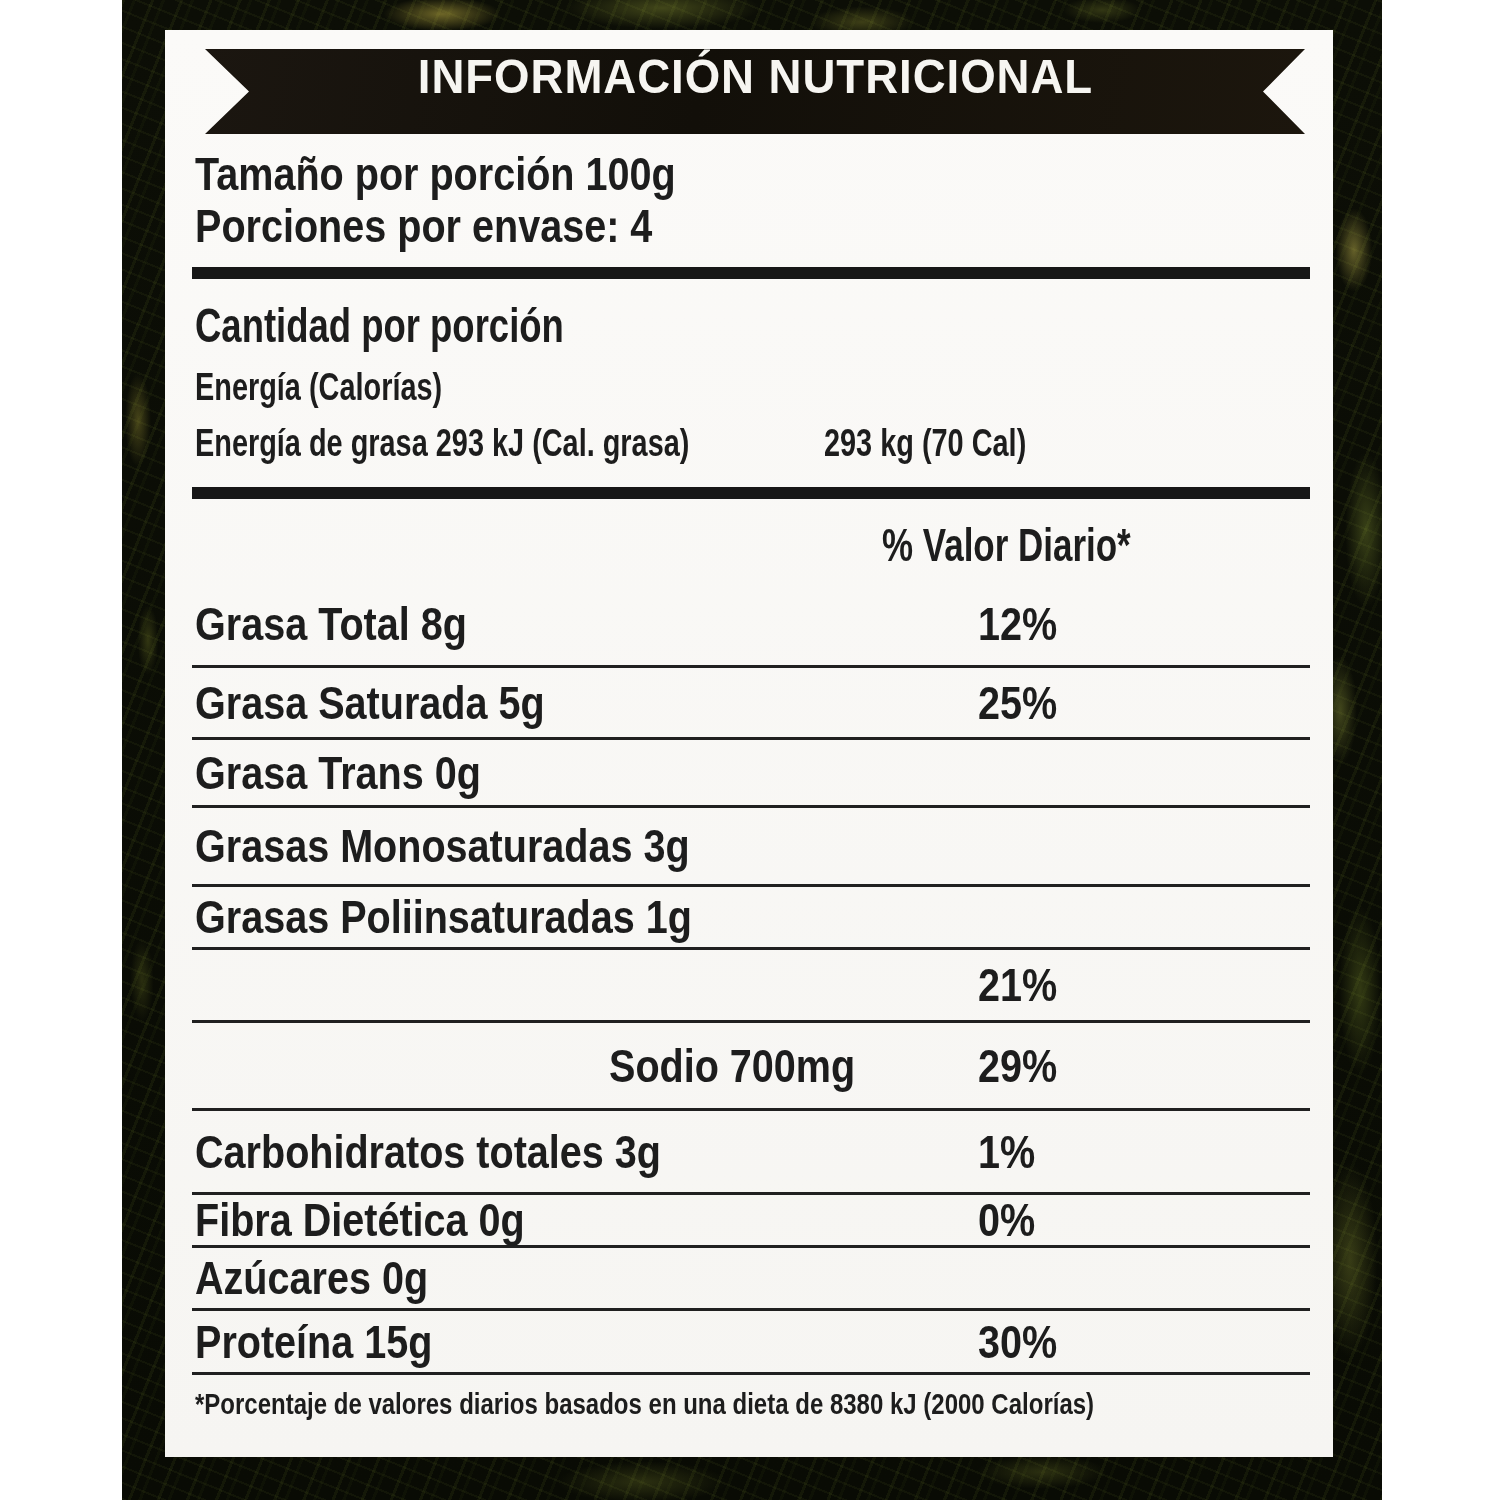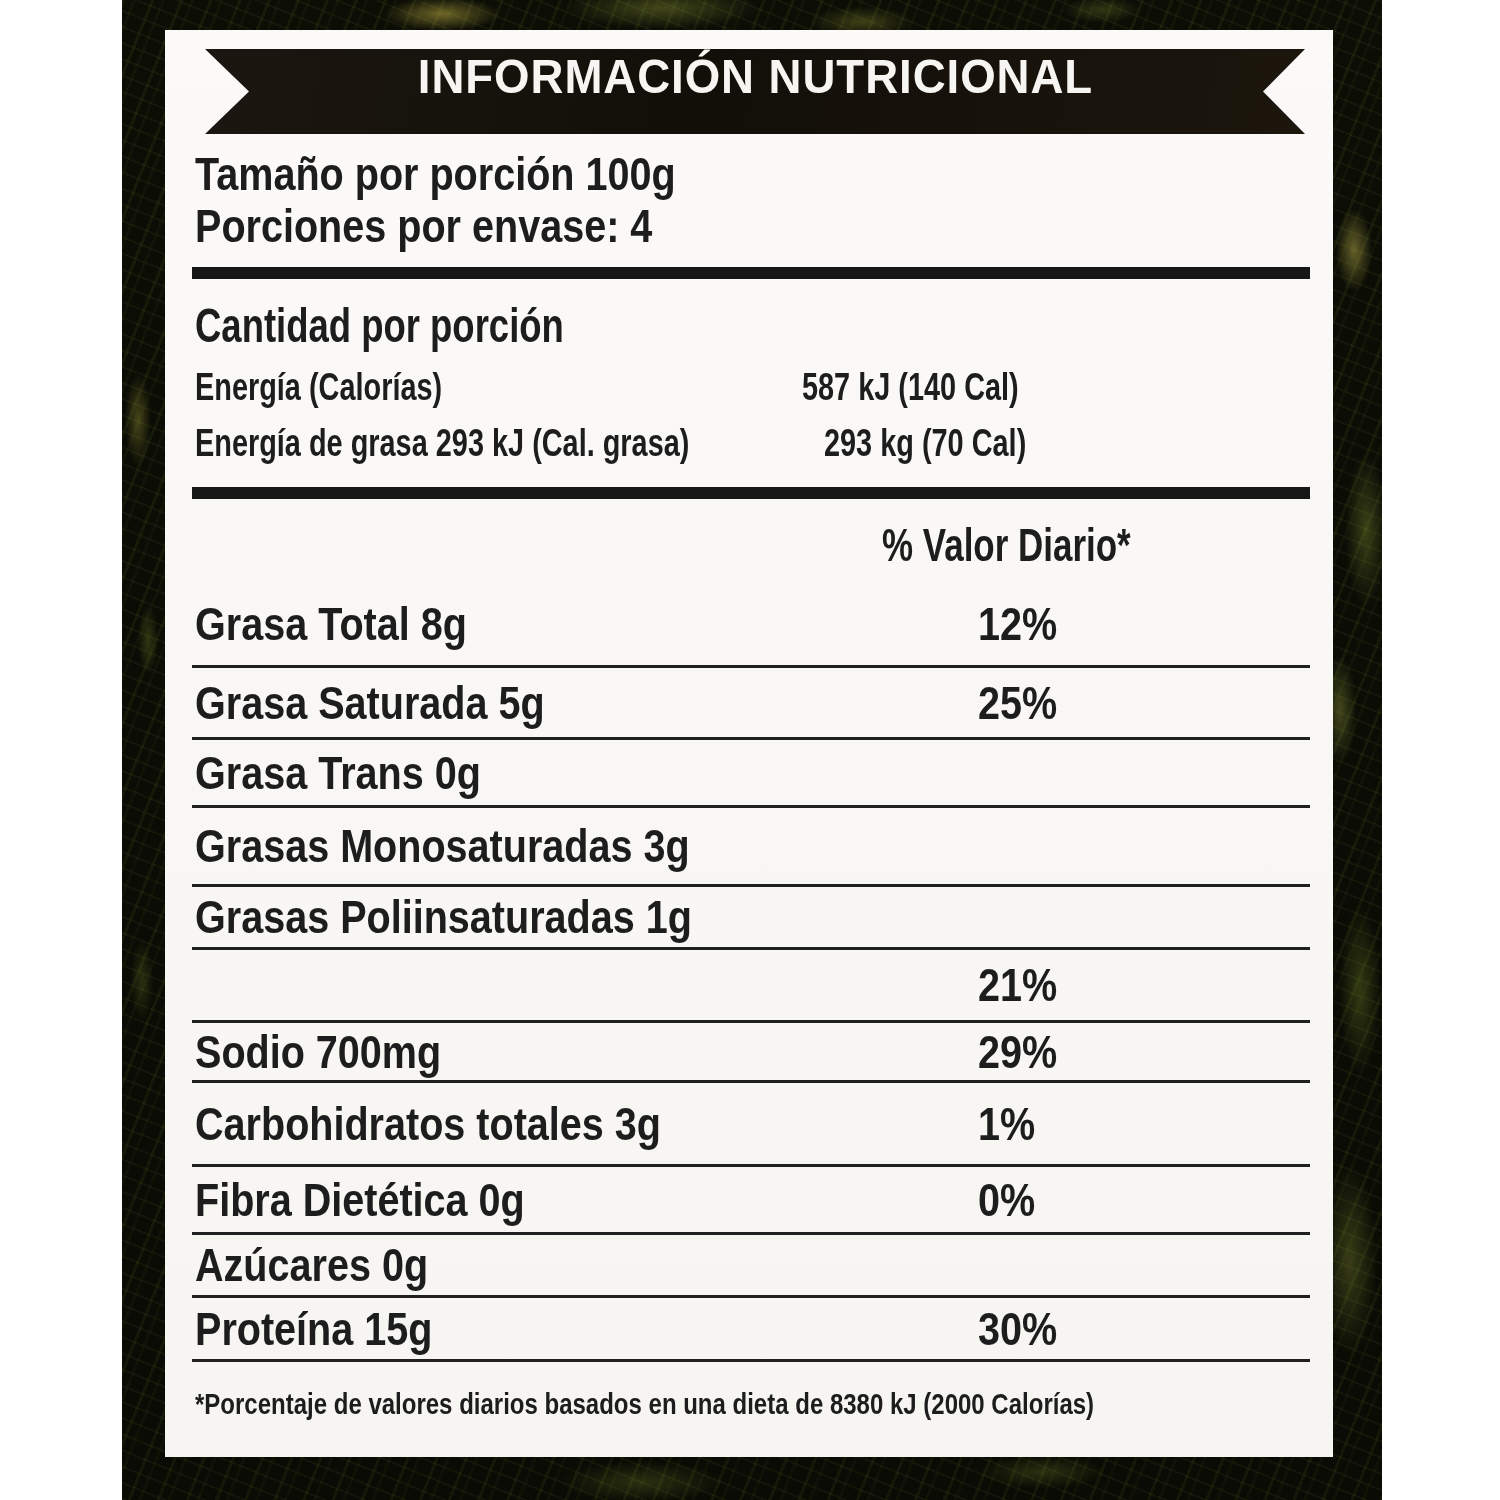--- a/index.html
+++ b/index.html
@@ -69,23 +69,23 @@
 
   .ntable{position:absolute;left:27px;top:535px;width:1118px;}
   .nrow{position:relative;border-bottom:3px solid #202020;display:flex;align-items:center;
         font-size:46px;font-weight:700;}
   .nrow:nth-child(1){height:103px;align-items:flex-end;padding-bottom:14px;}
   .nrow:nth-child(2){height:72px;}
   .nrow:nth-child(3){height:68px;}
   .nrow:nth-child(4){height:79px;}
   .nrow:nth-child(5){height:63px;}
   .nrow:nth-child(6){height:73px;}
-  .nrow:nth-child(7){height:60px;}
+  .nrow:nth-child(7){height:88px;justify-content:center;}
   .nrow:nth-child(8){height:84px;}
-  .nrow:nth-child(9){height:68px;}
+  .nrow:nth-child(9){height:53px;}
   .nrow:nth-child(10){height:63px;}
   .nrow:nth-child(11){height:64px;}
   .nname{padding-left:3px;}
   .ndv{position:absolute;left:786px;top:50%;transform:translateY(-50%);}
   .nrow:nth-child(1) .ndv{top:auto;bottom:14px;transform:none;}
 
   .footnote{position:absolute;left:30px;top:1357px;font-size:30px;font-weight:700;}
 </style>
 </head>
 <body>
@@ -105,21 +105,20 @@
     </div>
 
     <div class="bar bar-top"></div>
 
     <div class="amount-heading">
       <span class="tx-tight">Cantidad por porción</span>
     </div>
 
     <div class="energy-row energy-row-1">
       <span class="tx-tight">Energía (Calorías)</span>
-      <span class="energy-value"><span class="tx-tight">587 kJ (140 Cal)</span></span>
     </div>
     <div class="energy-row energy-row-2">
       <span class="tx-tight">Energía de grasa 293 kJ (Cal.  grasa)</span>
       <span class="energy-value"><span class="tx-tight">293 kg (70 Cal)</span></span>
     </div>
 
     <div class="bar bar-mid"></div>
 
     <div class="dv-heading">
       <span class="tx-tight">% Valor Diario*</span>

